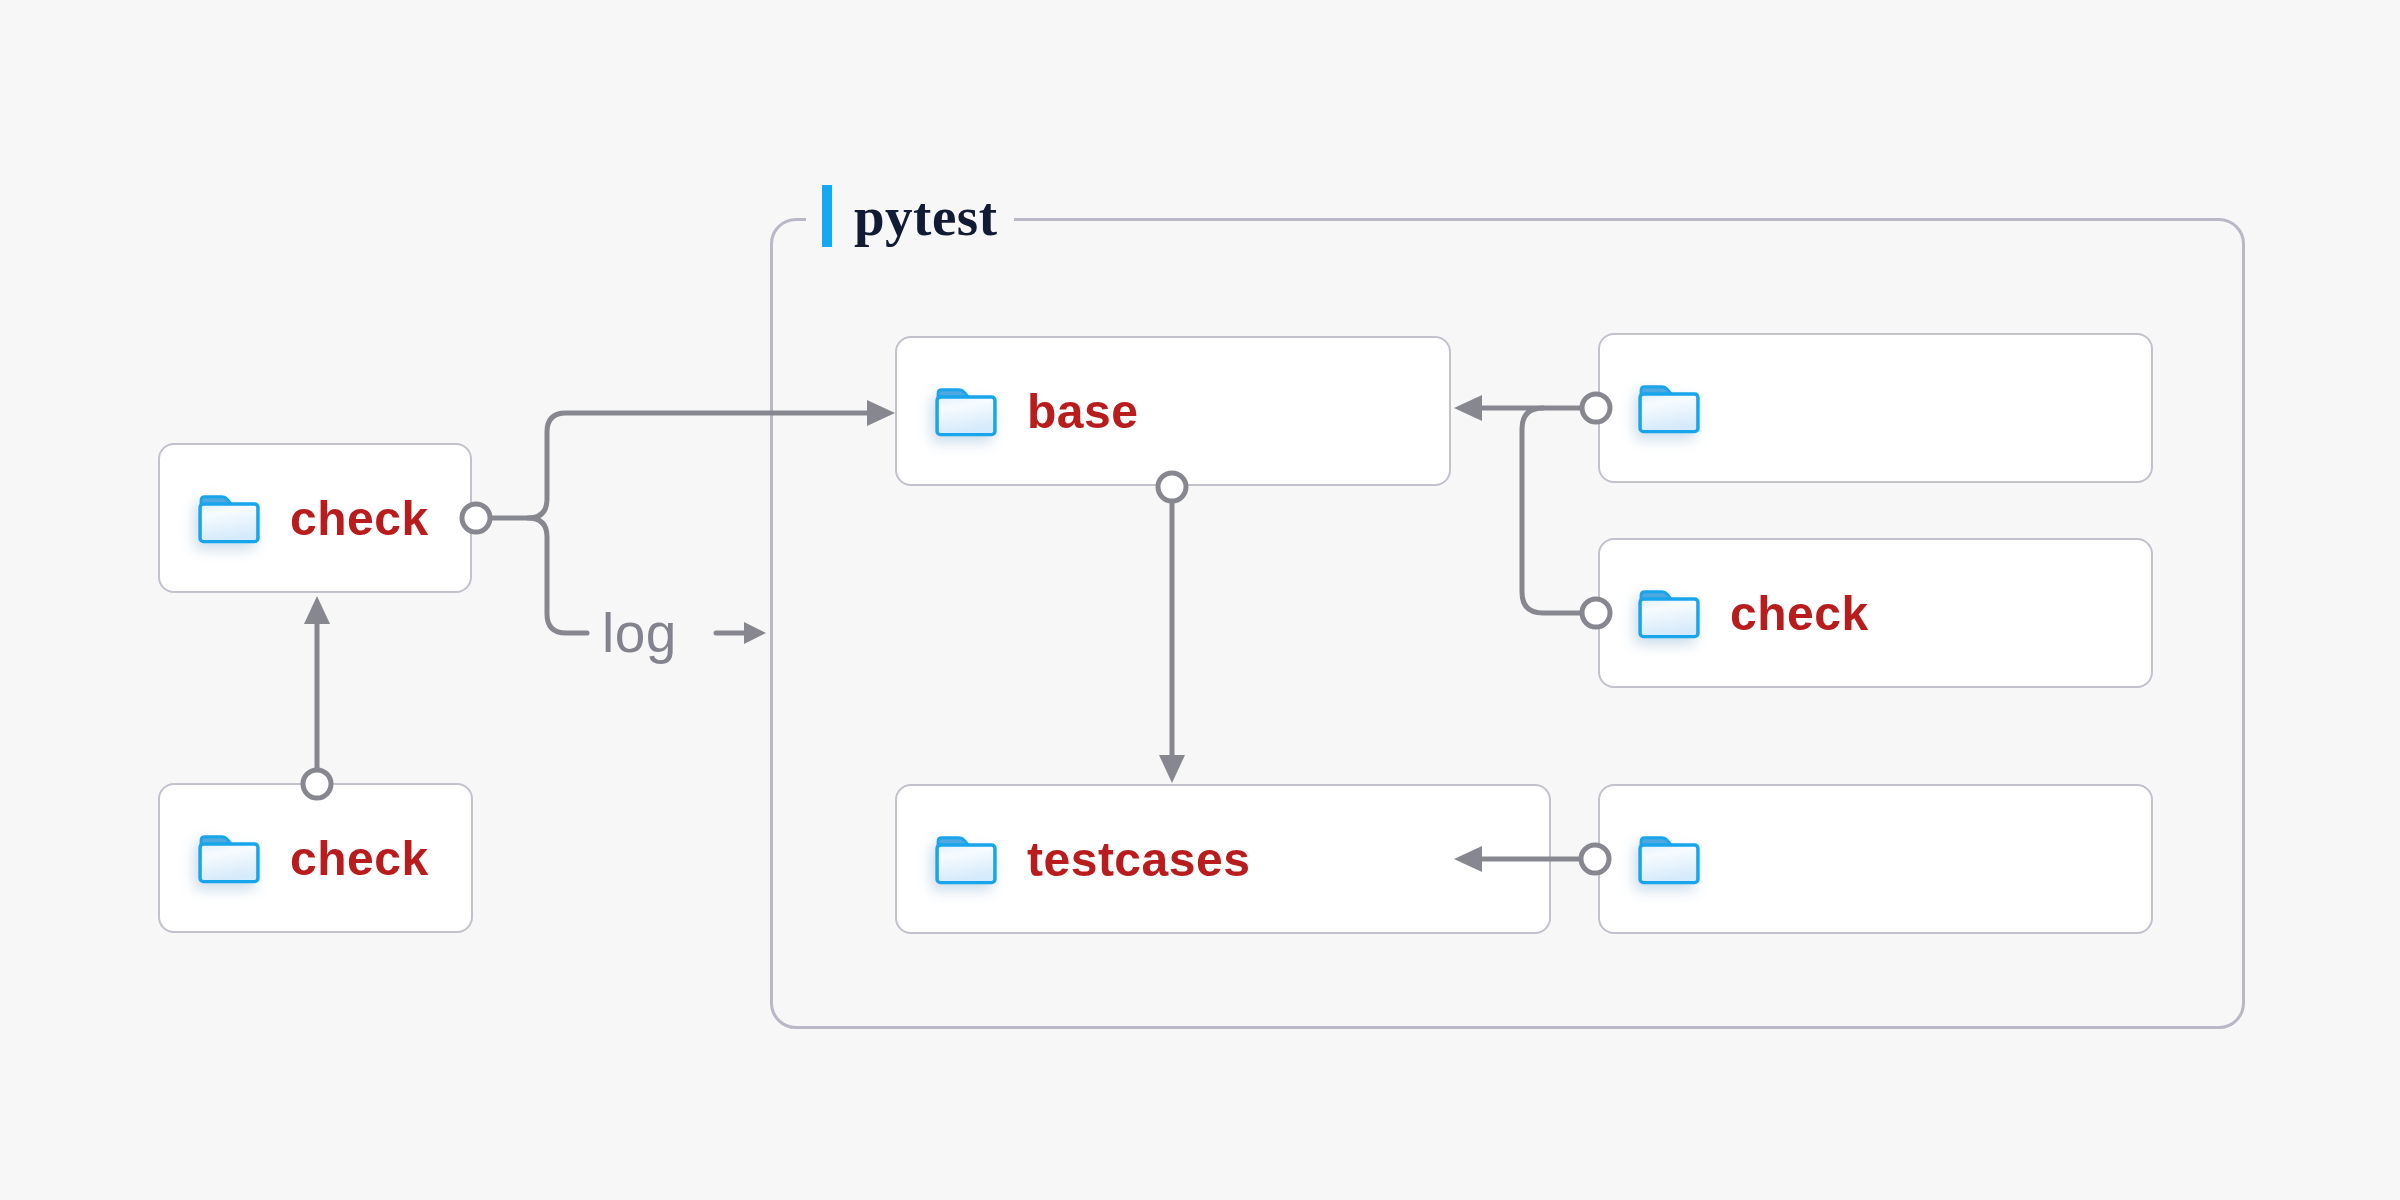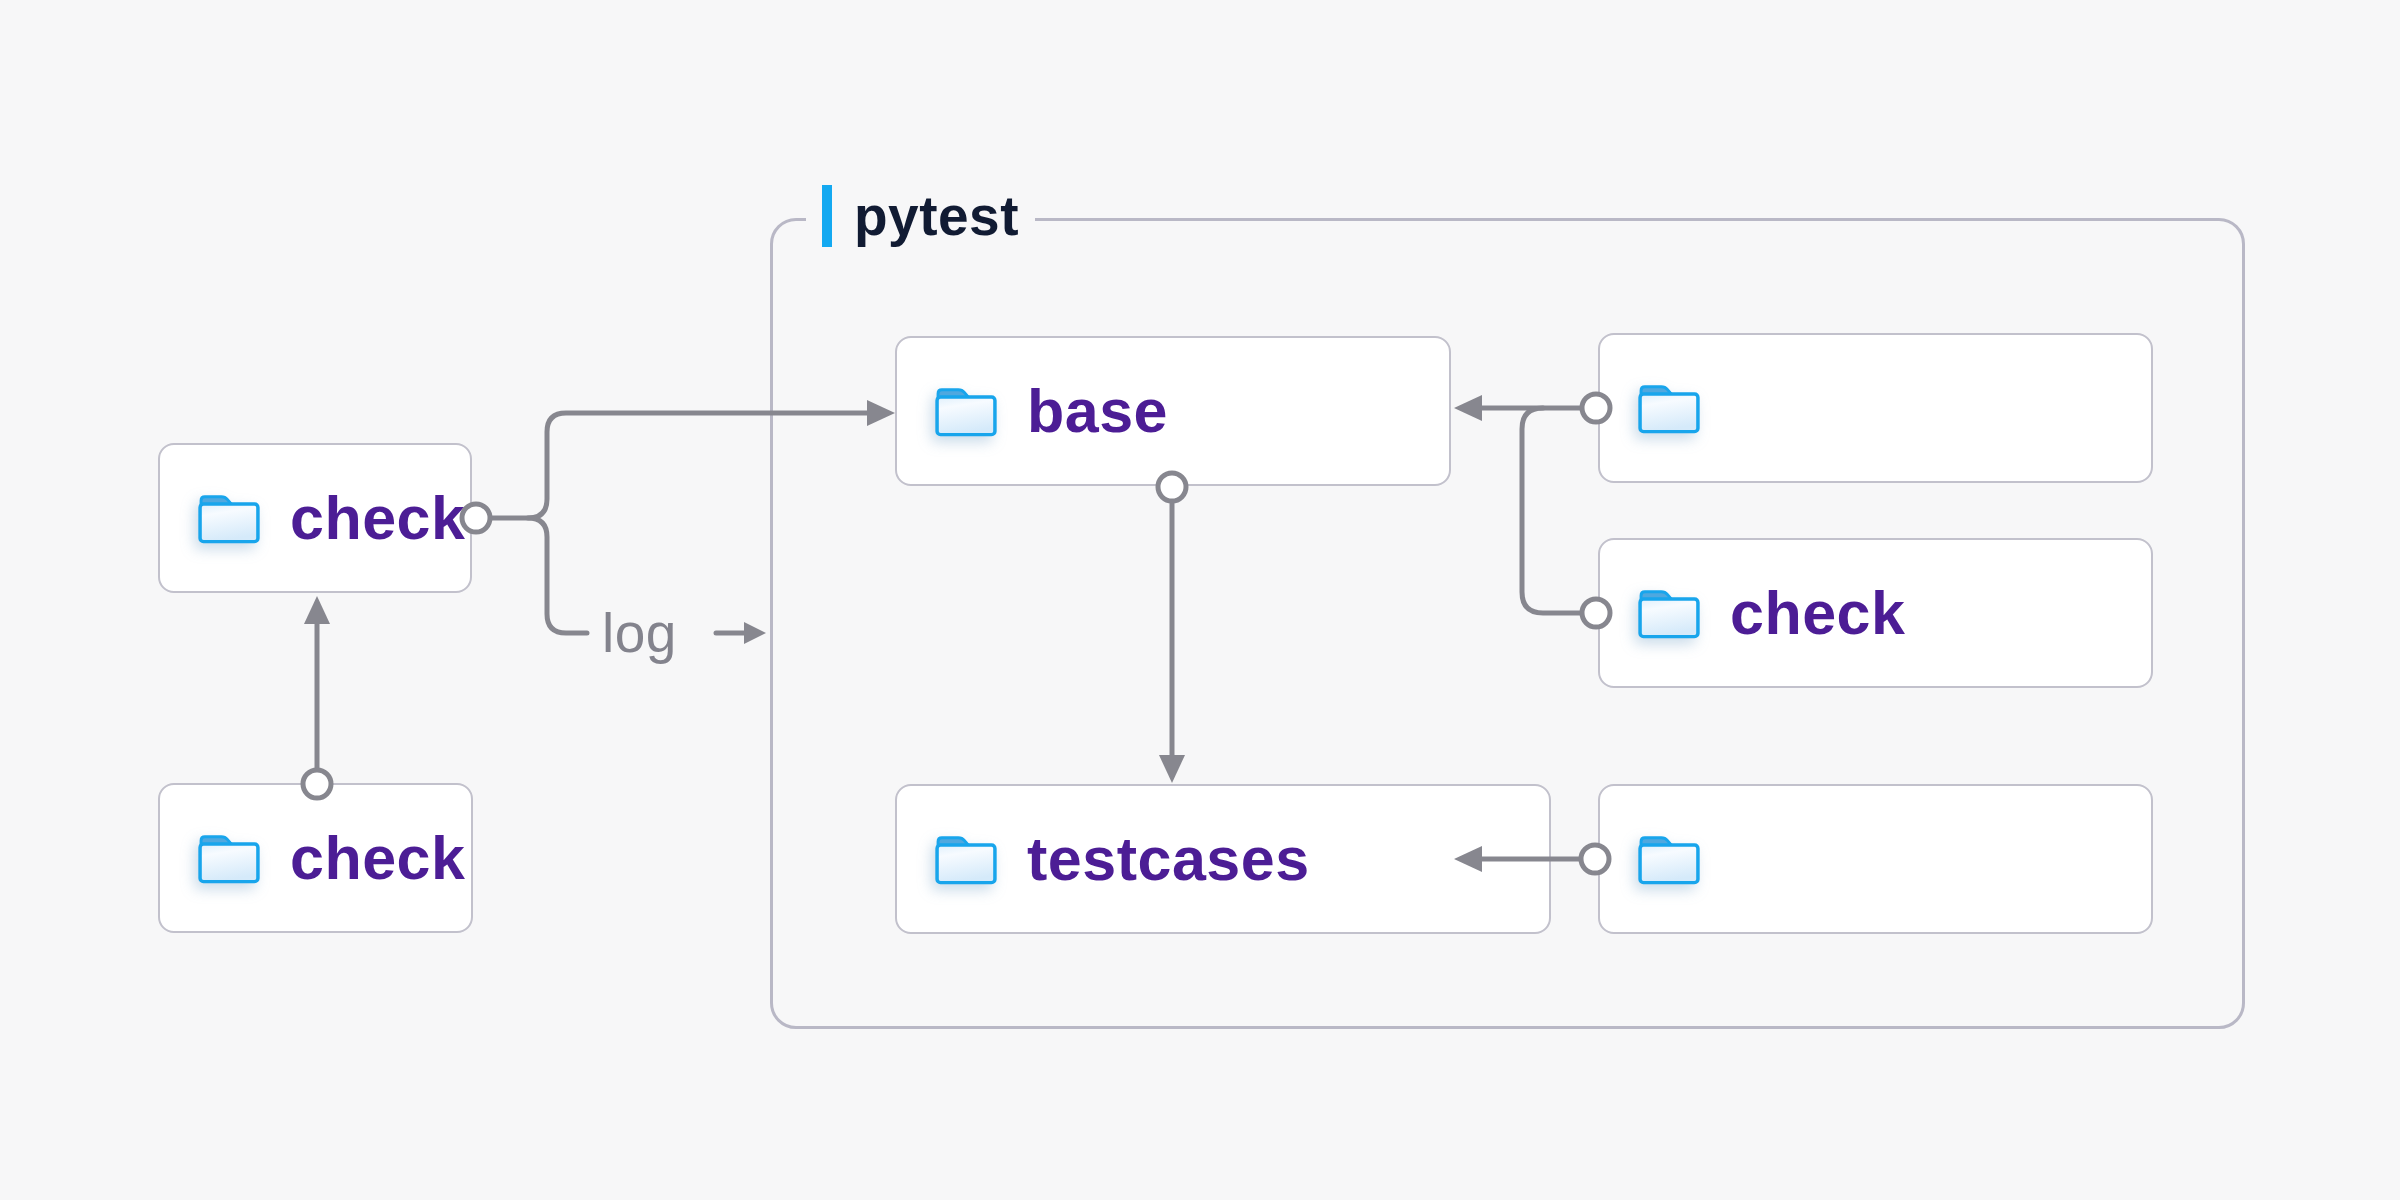--- a/index.html
+++ b/index.html
@@ -9,27 +9,27 @@
   }
   .group{
     position:absolute;left:770px;top:218px;width:1475px;height:811px;
     border:3px solid #b9b8c6;border-radius:26px;box-sizing:border-box;background:transparent;
   }
   .group-label{
     position:absolute;left:806px;top:183px;height:66px;
     display:flex;align-items:center;gap:22px;padding:0 16px;background:#f7f7f8;
   }
   .accent-bar{width:10px;height:62px;background:#14a9f1;}
-  .group-label-text{font-size:55px;font-weight:700;color:#111b33;letter-spacing:.5px;}
+  .group-label-text{font-size:55px;font-weight:700;color:#111b33;letter-spacing:.5px;font-family:Liberation Serif, serif;}
   .node{
     position:absolute;height:150px;background:#ffffff;border:2.5px solid #c2c1cc;
     border-radius:16px;display:flex;align-items:center;gap:28px;
     padding-left:36px;box-sizing:border-box;
   }
-  .node-label{font-size:61px;font-weight:700;color:#4c1d95;letter-spacing:.5px;white-space:nowrap;}
+  .node-label{font-size:48px;font-weight:700;color:#b91c1c;letter-spacing:.5px;white-space:nowrap;}
   .folder{width:66px;height:54px;flex:0 0 auto;filter:drop-shadow(-4px 6px 7px rgba(70,130,180,.28));}
   .log-label{
     position:absolute;left:602px;top:602px;height:62px;line-height:62px;
     font-size:55px;font-weight:500;color:#83838d;letter-spacing:.5px;text-align:right;
   }
   .wires{position:absolute;left:0;top:0;width:2400px;height:1200px;pointer-events:none;}
   .wire{fill:none;stroke:#87878f;stroke-width:5;stroke-linecap:round;}
   .dot{fill:#ffffff;stroke:#87878f;stroke-width:5;}
   .head{fill:#87878f;stroke:none;}
 </style>

